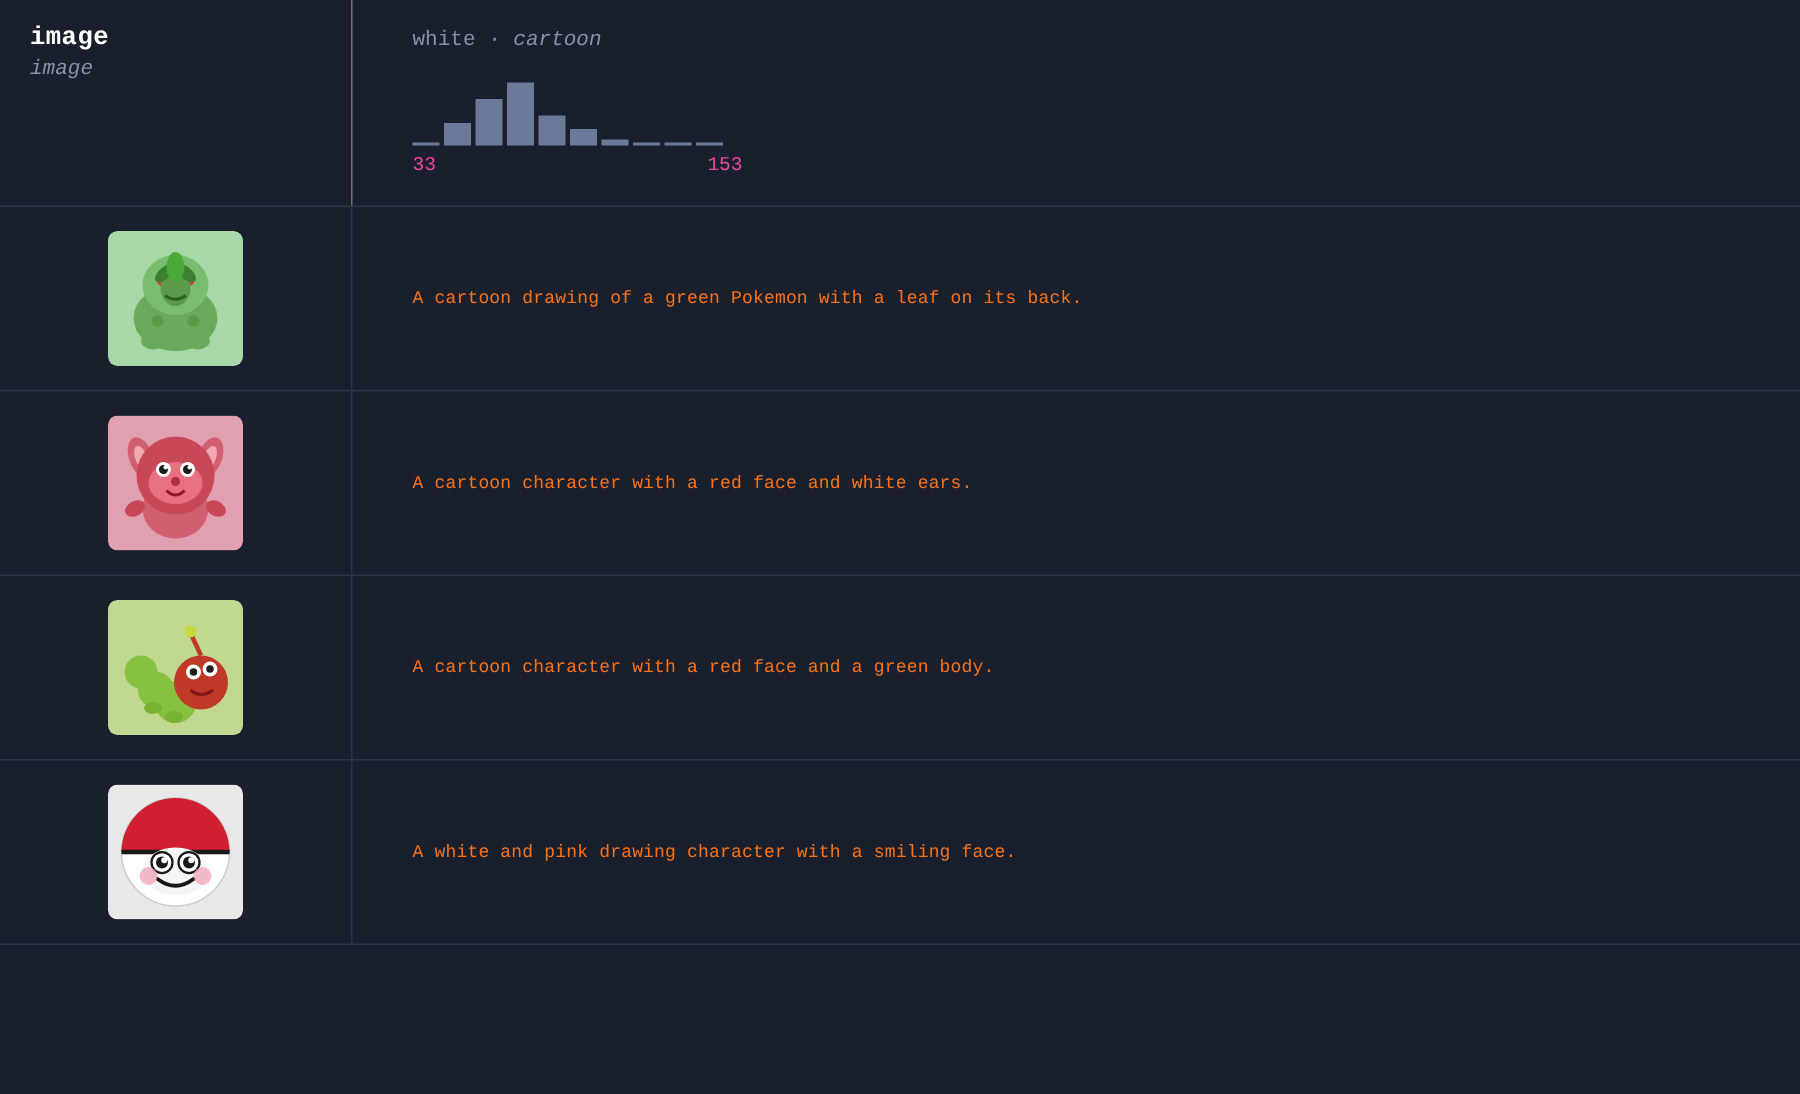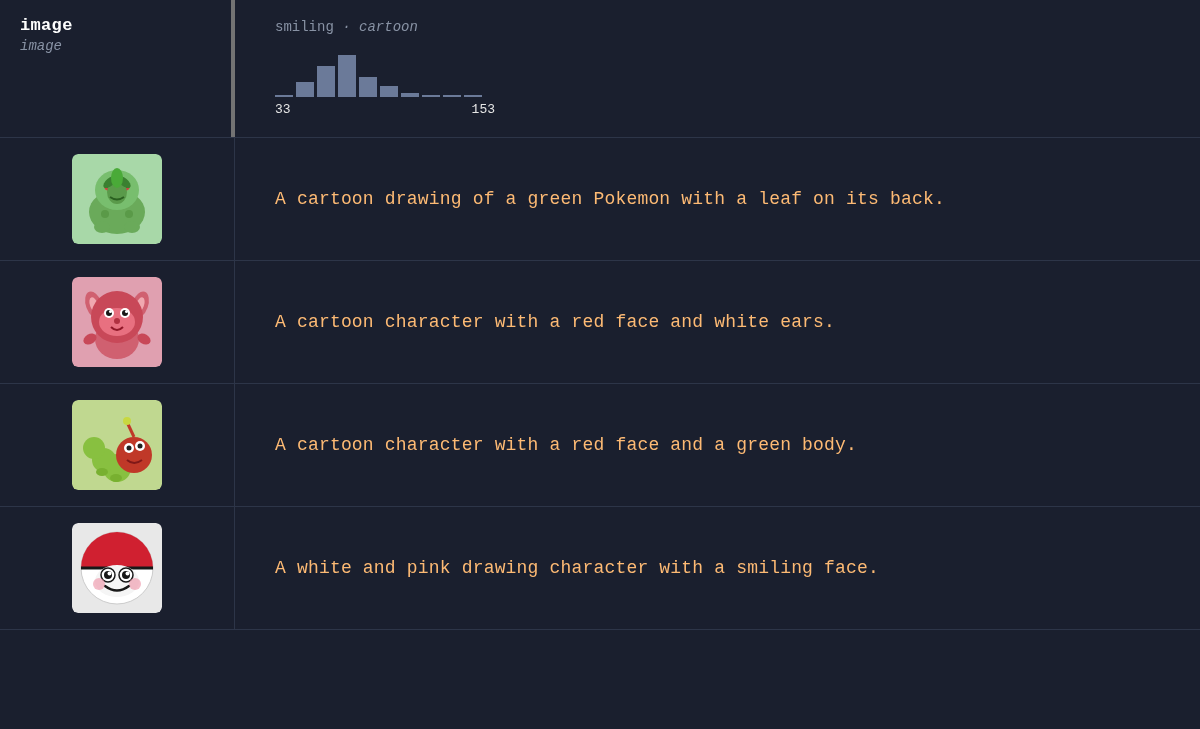--- a/index.html
+++ b/index.html
@@ -22,21 +22,21 @@
 
     .header-row {
       display: flex;
       border-bottom: 1px solid #2d3548;
     }
 
     .col-image-header {
       width: 235px;
       min-width: 235px;
       padding: 16px 20px 20px 20px;
-      border-right: 4px solid #737373;
+      border-right: 1px solid #737373;
     }
 
     .col-text-header {
       flex: 1;
       padding: 16px 40px 20px 40px;
     }
 
     .col-header-label {
       font-size: 17px;
       font-weight: bold;
@@ -62,21 +62,21 @@
       height: 48px;
       gap: 3px;
       padding-bottom: 0px;
     }
 
     .histogram-labels {
       display: flex;
       justify-content: space-between;
       margin-top: 5px;
       font-size: 13px;
-      color: #e5e5e5;
+      color: #ec4899;
       width: 220px;
     }
 
     .data-row {
       display: flex;
       border-bottom: 1px solid #2d3548;
       min-height: 100px;
     }
 
     .col-image {
@@ -99,41 +99,41 @@
       align-items: center;
       justify-content: center;
       font-size: 40px;
     }
 
     .col-text {
       flex: 1;
       padding: 0 40px;
       display: flex;
       align-items: center;
-      font-size: 18px;
-      color: #fdba74;
+      font-size: 12px;
+      color: #f97316;
       letter-spacing: 0.01em;
       line-height: 1.5;
     }
   </style>
 </head>
 <body>
 
 <div class="table-container">
 
   <div class="header-row">
     <div class="col-image-header">
       <div class="col-header-label">image</div>
       <div class="col-header-sub">
         <span>image</span>
       </div>
     </div>
     <div class="col-text-header">
       <div class="col-header-sub">
-        <span class="type-name">smiling</span>
+        <span class="type-name">white</span>
         <span> · </span>
         <em><span>cartoon</span></em>
       </div>
       <div class="histogram" id="histogram-bars">
       <div style="height: 2px; width: 18px; background-color: rgb(107, 122, 153);"></div>
           <div style="height: 15px; width: 18px; background-color: rgb(107, 122, 153);"></div>
           <div style="height: 31px; width: 18px; background-color: rgb(107, 122, 153);"></div>
           <div style="height: 42px; width: 18px; background-color: rgb(107, 122, 153);"></div>
           <div style="height: 20px; width: 18px; background-color: rgb(107, 122, 153);"></div>
           <div style="height: 11px; width: 18px; background-color: rgb(107, 122, 153);"></div>

